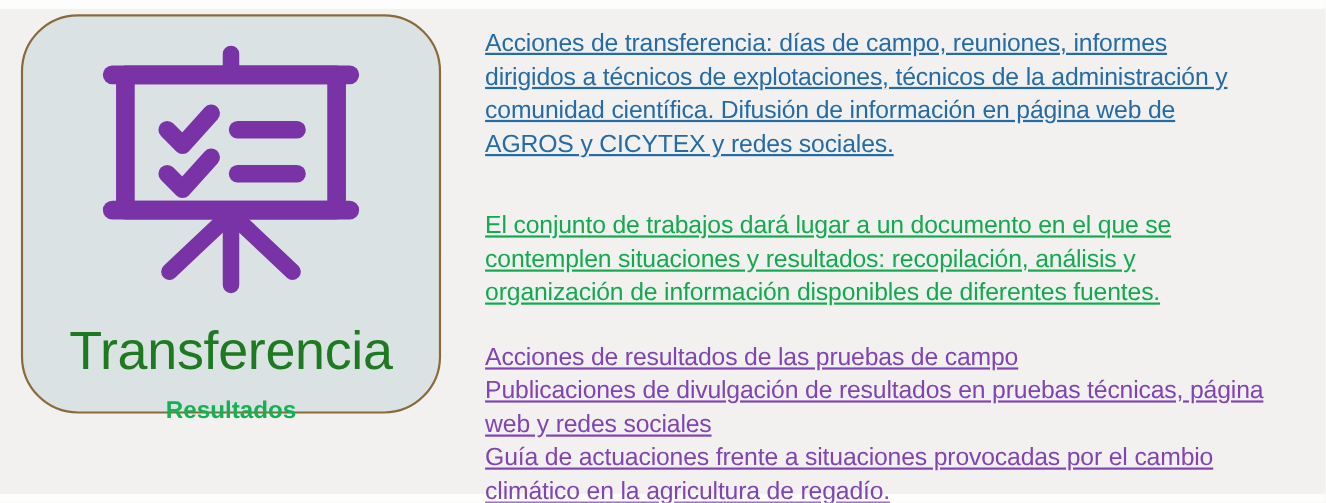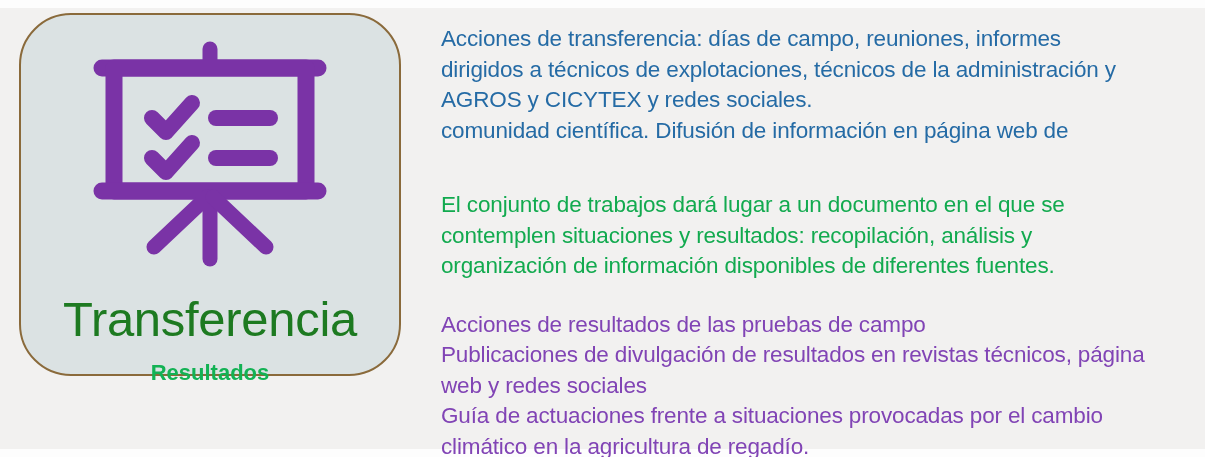--- a/index.html
+++ b/index.html
@@ -82,20 +82,21 @@
     top: 24px;
     width: 745px;
     height: 410px;
   }
 
   .para {
     font-size: 22.5px;
     line-height: 30.5px;
     margin: 0;
     letter-spacing: -0.15px;
+    text-decoration: underline;
   }
 
   .para.blue   { color: #256ba5; }
   .para.green  { color: #12aa4f; }
   .para.purple { color: #8144b5; }
 
   #para-intro   { margin-top: 0px; }
   #para-outcome { margin-top: 44px; }
   #para-list    { margin-top: 28px; }
 
@@ -140,32 +141,32 @@
 
     <div id="card-title">Transferencia</div>
     <div id="card-subtitle">Resultados</div>
   </div>
 
   <div id="text-column">
 
     <p class="para blue" id="para-intro">
       <span class="para-line">Acciones de transferencia: días de campo, reuniones, informes</span>
       <span class="para-line">dirigidos a técnicos de explotaciones, técnicos de la administración y</span>
+      <span class="para-line">comunidad científica. Difusión de información en página web de</span>
       <span class="para-line">AGROS y CICYTEX y redes sociales.</span>
-      <span class="para-line">comunidad científica. Difusión de información en página web de</span>
     </p>
 
     <p class="para green" id="para-outcome">
       <span class="para-line">El conjunto de trabajos dará lugar a un documento en el que se</span>
       <span class="para-line">contemplen situaciones y resultados: recopilación, análisis y</span>
       <span class="para-line">organización de información disponibles de diferentes fuentes.</span>
     </p>
 
     <p class="para purple" id="para-list">
       <span class="para-line">Acciones de resultados de las pruebas de campo</span>
-      <span class="para-line">Publicaciones de divulgación de resultados en revistas técnicos, página</span>
+      <span class="para-line">Publicaciones de divulgación de resultados en pruebas técnicas, página</span>
       <span class="para-line">web y redes sociales</span>
       <span class="para-line">Guía de actuaciones frente a situaciones provocadas por el cambio</span>
       <span class="para-line">climático en la agricultura de regadío.</span>
     </p>
 
   </div>
 </div>
 
 </body></html>

